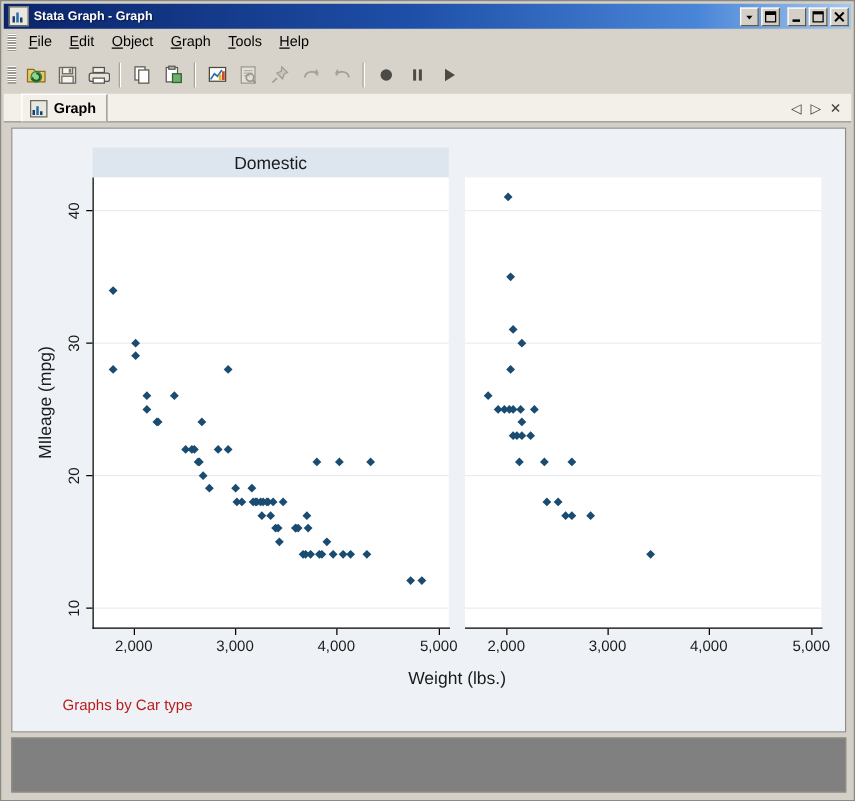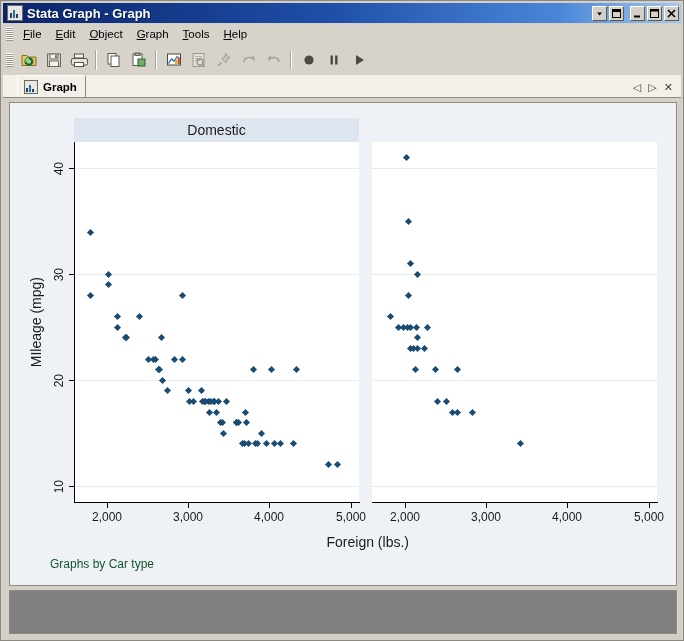--- a/index.html
+++ b/index.html
@@ -48,21 +48,21 @@
     width: 2px;
     background: #1d3f6e;
     display: block;
   }
   .title-icon i:nth-child(1) { left: 2px; height: 5px; }
   .title-icon i:nth-child(2) { left: 5px; height: 8px; background:#2a6ea8;}
   .title-icon i:nth-child(3) { left: 8px; height: 4px; }
   .title-text {
     color: #ffffff;
     font-weight: bold;
-    font-size: 13px;
+    font-size: 10px;
     white-space: nowrap;
     flex: 1 1 auto;
     text-shadow: 1px 1px 1px rgba(0,0,0,.45);
   }
   .title-buttons {
     display: flex;
     align-items: center;
     gap: 2px;
     flex: 0 0 auto;
   }
@@ -245,21 +245,21 @@
     color: #1a1a1a;
     white-space: nowrap;
   }
   .axis-title.vert {
     writing-mode: vertical-rl;
     transform: rotate(180deg);
   }
   .note {
     position: absolute;
     font-size: 12px;
-    color: #14532d;
+    color: #b91c1c;
     white-space: nowrap;
   }
   .marker {
     position: absolute;
     width: 5px; height: 5px;
     margin-left: -2.5px;
     margin-top: -2.5px;
     background: #1a4c72;
     transform: rotate(45deg);
   }
@@ -570,20 +570,20 @@
         <div class="axis-line" style="left: 64px; top: 39px; width: 1px; height: 361px;"></div>
         <div class="tick" style="left: 59px; top: 383px; width: 5px; height: 1px;"></div>
         <div class="ticklabel ylab" style="left: 42px; top: 376.5px;">10</div>
         <div class="tick" style="left: 59px; top: 277px; width: 5px; height: 1px;"></div>
         <div class="ticklabel ylab" style="left: 42px; top: 270.5px;">20</div>
         <div class="tick" style="left: 59px; top: 171px; width: 5px; height: 1px;"></div>
         <div class="ticklabel ylab" style="left: 42px; top: 164.5px;">30</div>
         <div class="tick" style="left: 59px; top: 65px; width: 5px; height: 1px;"></div>
         <div class="ticklabel ylab" style="left: 42px; top: 58.5px;">40</div>
         <div class="axis-title vert" style="left: 18px; top: 174px;">MIleage (mpg)</div>
-        <div class="axis-title" style="left: 316.5px; top: 431px;">Foreign (lbs.)</div>
+        <div class="axis-title" style="left: 316.5px; top: 431px;">Weight (lbs.)</div>
         <div class="note" style="left: 40px; top: 454px;">Graphs by Car type</div>
       </div>
   </div>
 
   <div class="statusarea"></div>
 
 </div>
 
 </body></html>

